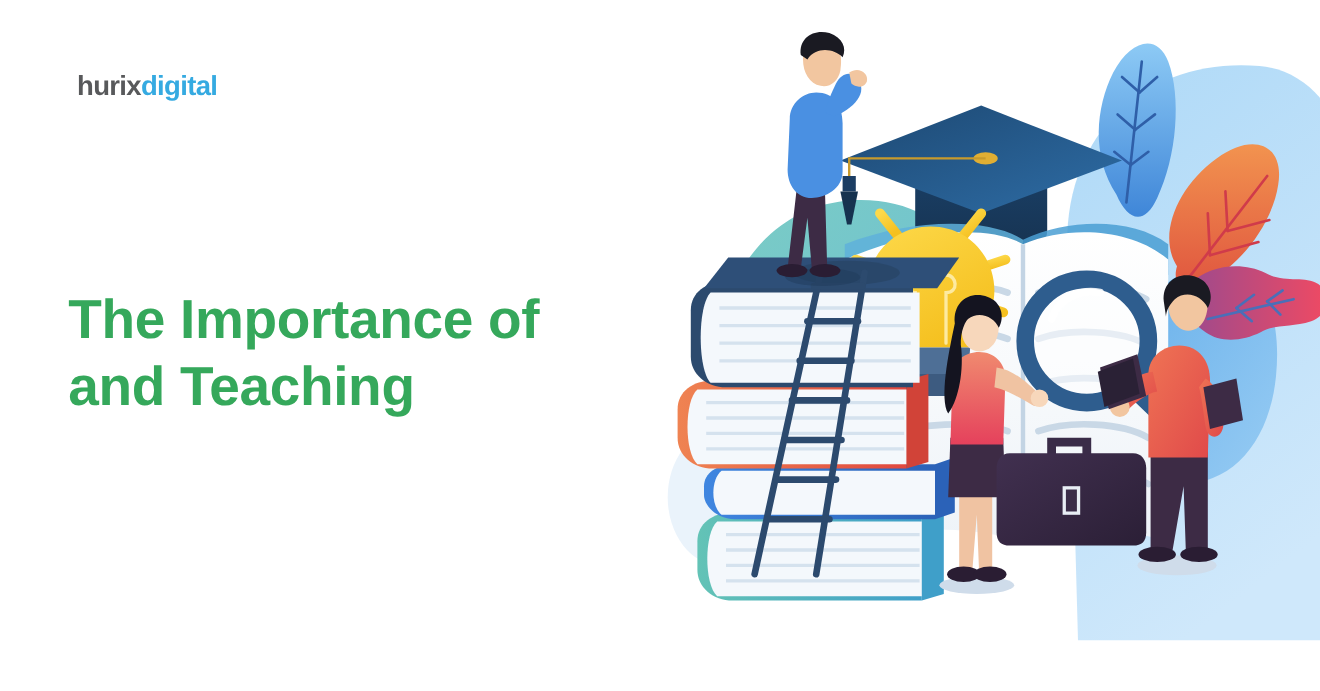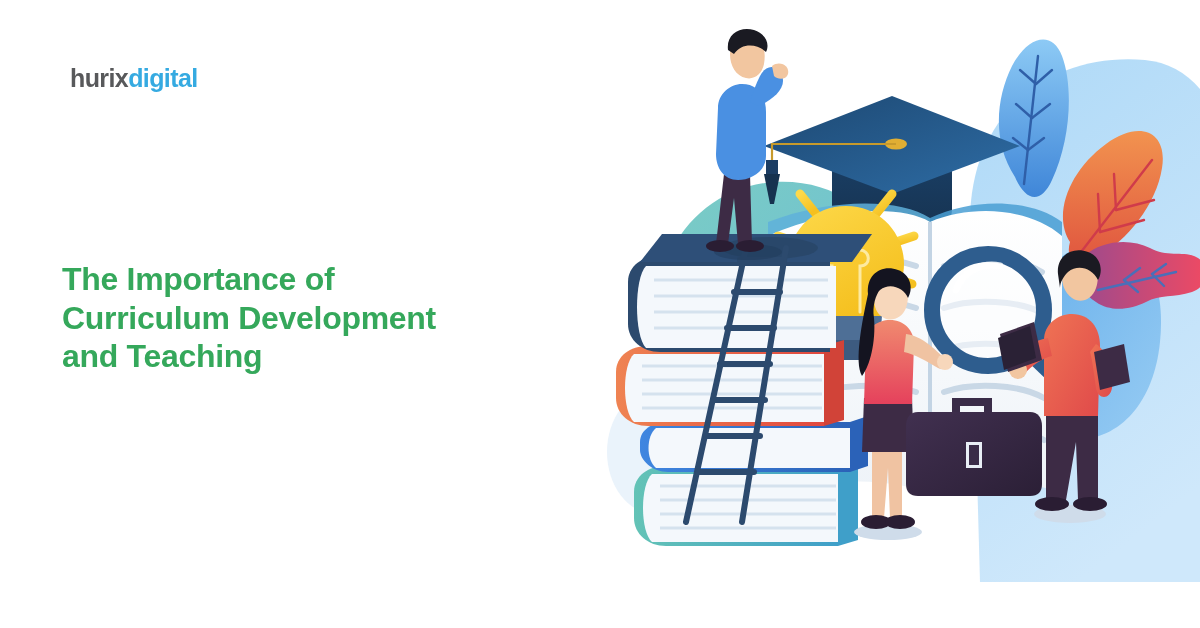--- a/index.html
+++ b/index.html
@@ -37,21 +37,21 @@
   .logo .logo-digital { color: #35aae1; }
 
   
   .headline {
     position: absolute;
     left: 62px;
     top: 238px;
     width: 560px;
     margin: 0;
     color: #35a85b;
-    font-size: 32px;
+    font-size: 50px;
     font-weight: bold;
     line-height: 1.21;
     letter-spacing: -0.3px;
   }
   .headline .hl-line { display: block; }
 
   
   .illustration {
     position: absolute;
     right: 0;
@@ -65,21 +65,20 @@
 <body>
 
 <div class="banner">
 
   <div class="logo">
     <span class="logo-hurix">hurix</span><span class="logo-digital">digital</span>
   </div>
 
   <h1 class="headline">
     <span class="hl-line">The Importance of</span>
-    <span class="hl-line">Curriculum Development</span>
     <span class="hl-line">and Teaching</span>
   </h1>
 
   <div class="illustration">
     <svg viewBox="0 0 600 628" xmlns="http://www.w3.org/2000/svg">
       <defs>
         <linearGradient id="gTeal" x1="0" y1="0" x2="1" y2="1">
           <stop offset="0%" stop-color="#6fc8bf"></stop>
           <stop offset="100%" stop-color="#5fb6d4"></stop>
         </linearGradient>

